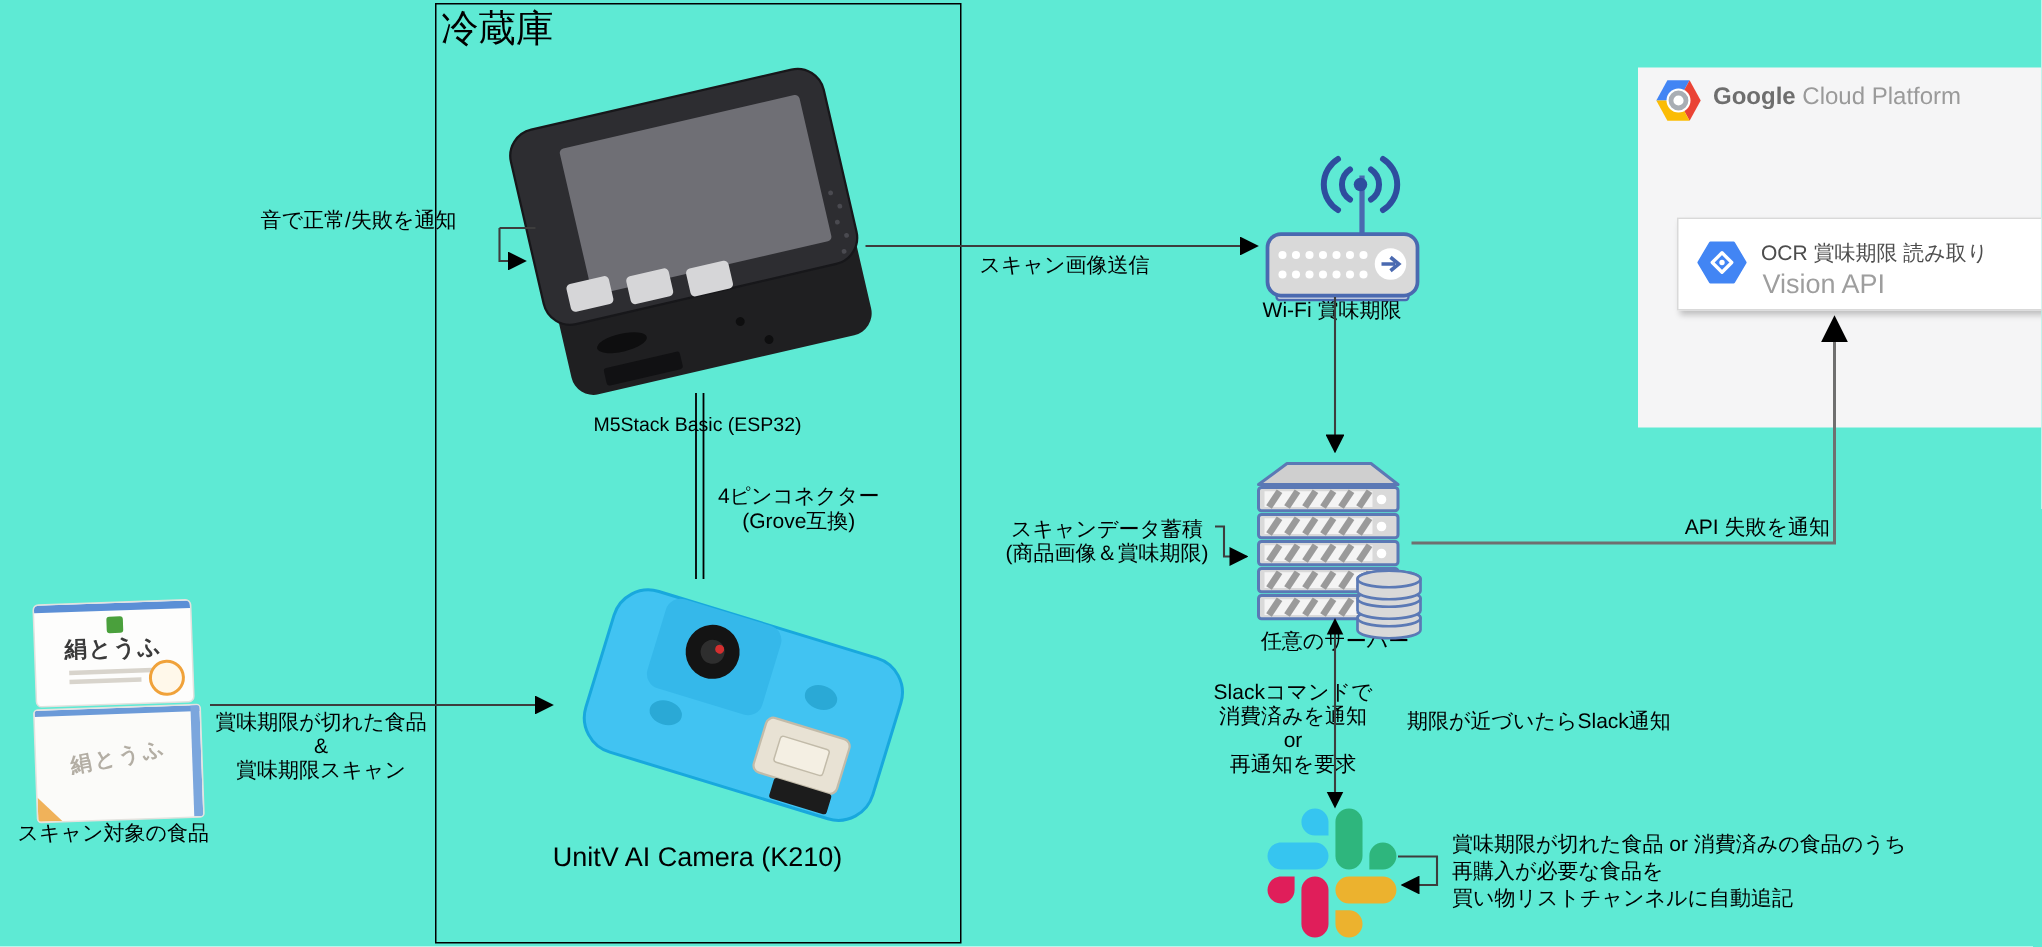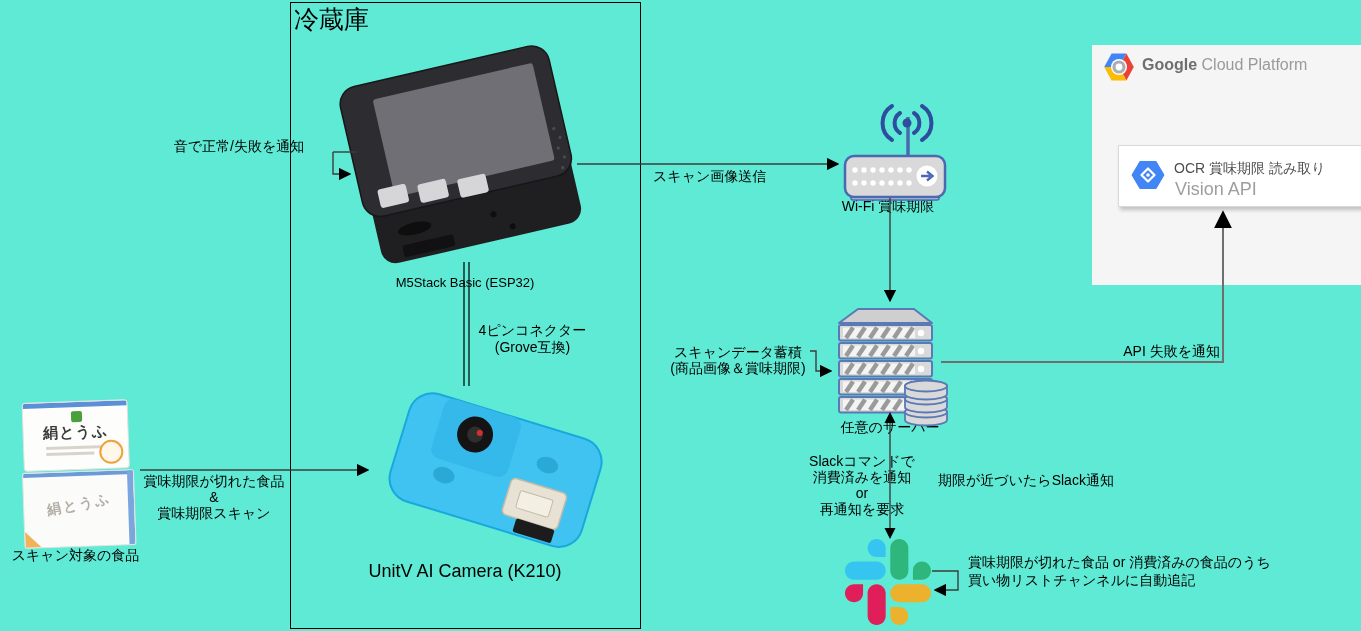--- a/index.html
+++ b/index.html
@@ -92,20 +92,21 @@
     <div>Slackコマンドで</div>
     <div>消費済みを通知</div>
     <div>or</div>
     <div>再通知を要求</div>
   </div>
 
   <div id="lbl-expiry" class="lbl">期限が近づいたらSlack通知</div>
 
   <div id="lbl-shopping" class="lbl">
     <div>賞味期限が切れた食品 or 消費済みの食品のうち</div>
+    <div>再購入が必要な食品を</div>
     <div>買い物リストチャンネルに自動追記</div>
   </div>
 
   <div id="gcp-panel" class="abs">
     <svg id="gcp-logo" class="abs" width="32" height="30" viewBox="0 0 32 30">
       <path d="M1.2,15 L8.6,1.5 L23.4,1.5 L16,15 Z" fill="#4285F4"></path>
       <path d="M23.4,1.5 L30.8,15 L23.4,28.5 L16,15 Z" fill="#EA4335"></path>
       <path d="M23.4,28.5 L8.6,28.5 L1.2,15 L16,15 Z" fill="#FBBC05"></path>
       <circle cx="16" cy="15" r="8" fill="#fff"></circle>
       <circle cx="16" cy="15" r="5" fill="#fff" stroke="#a9aeb4" stroke-width="3.2"></circle>

